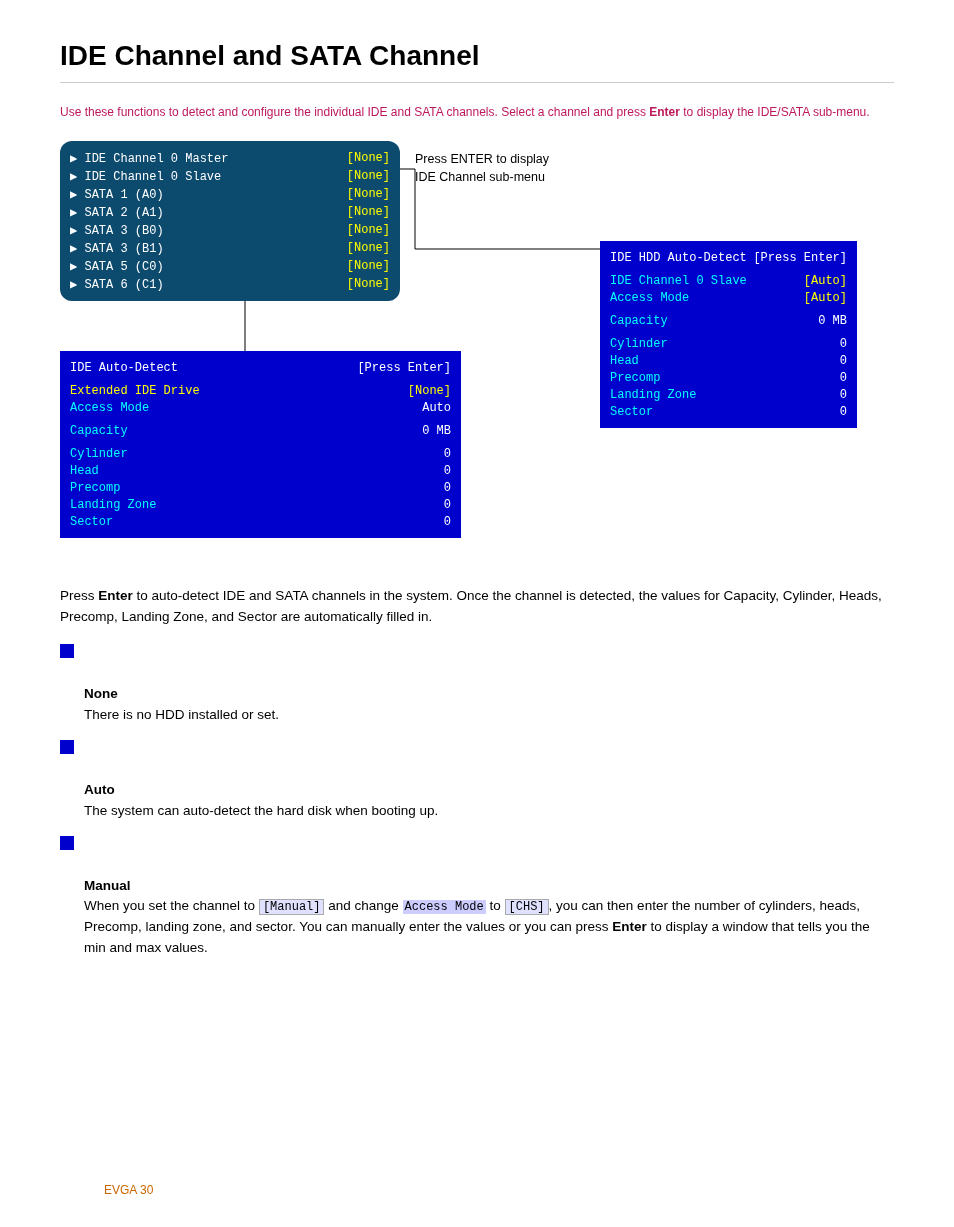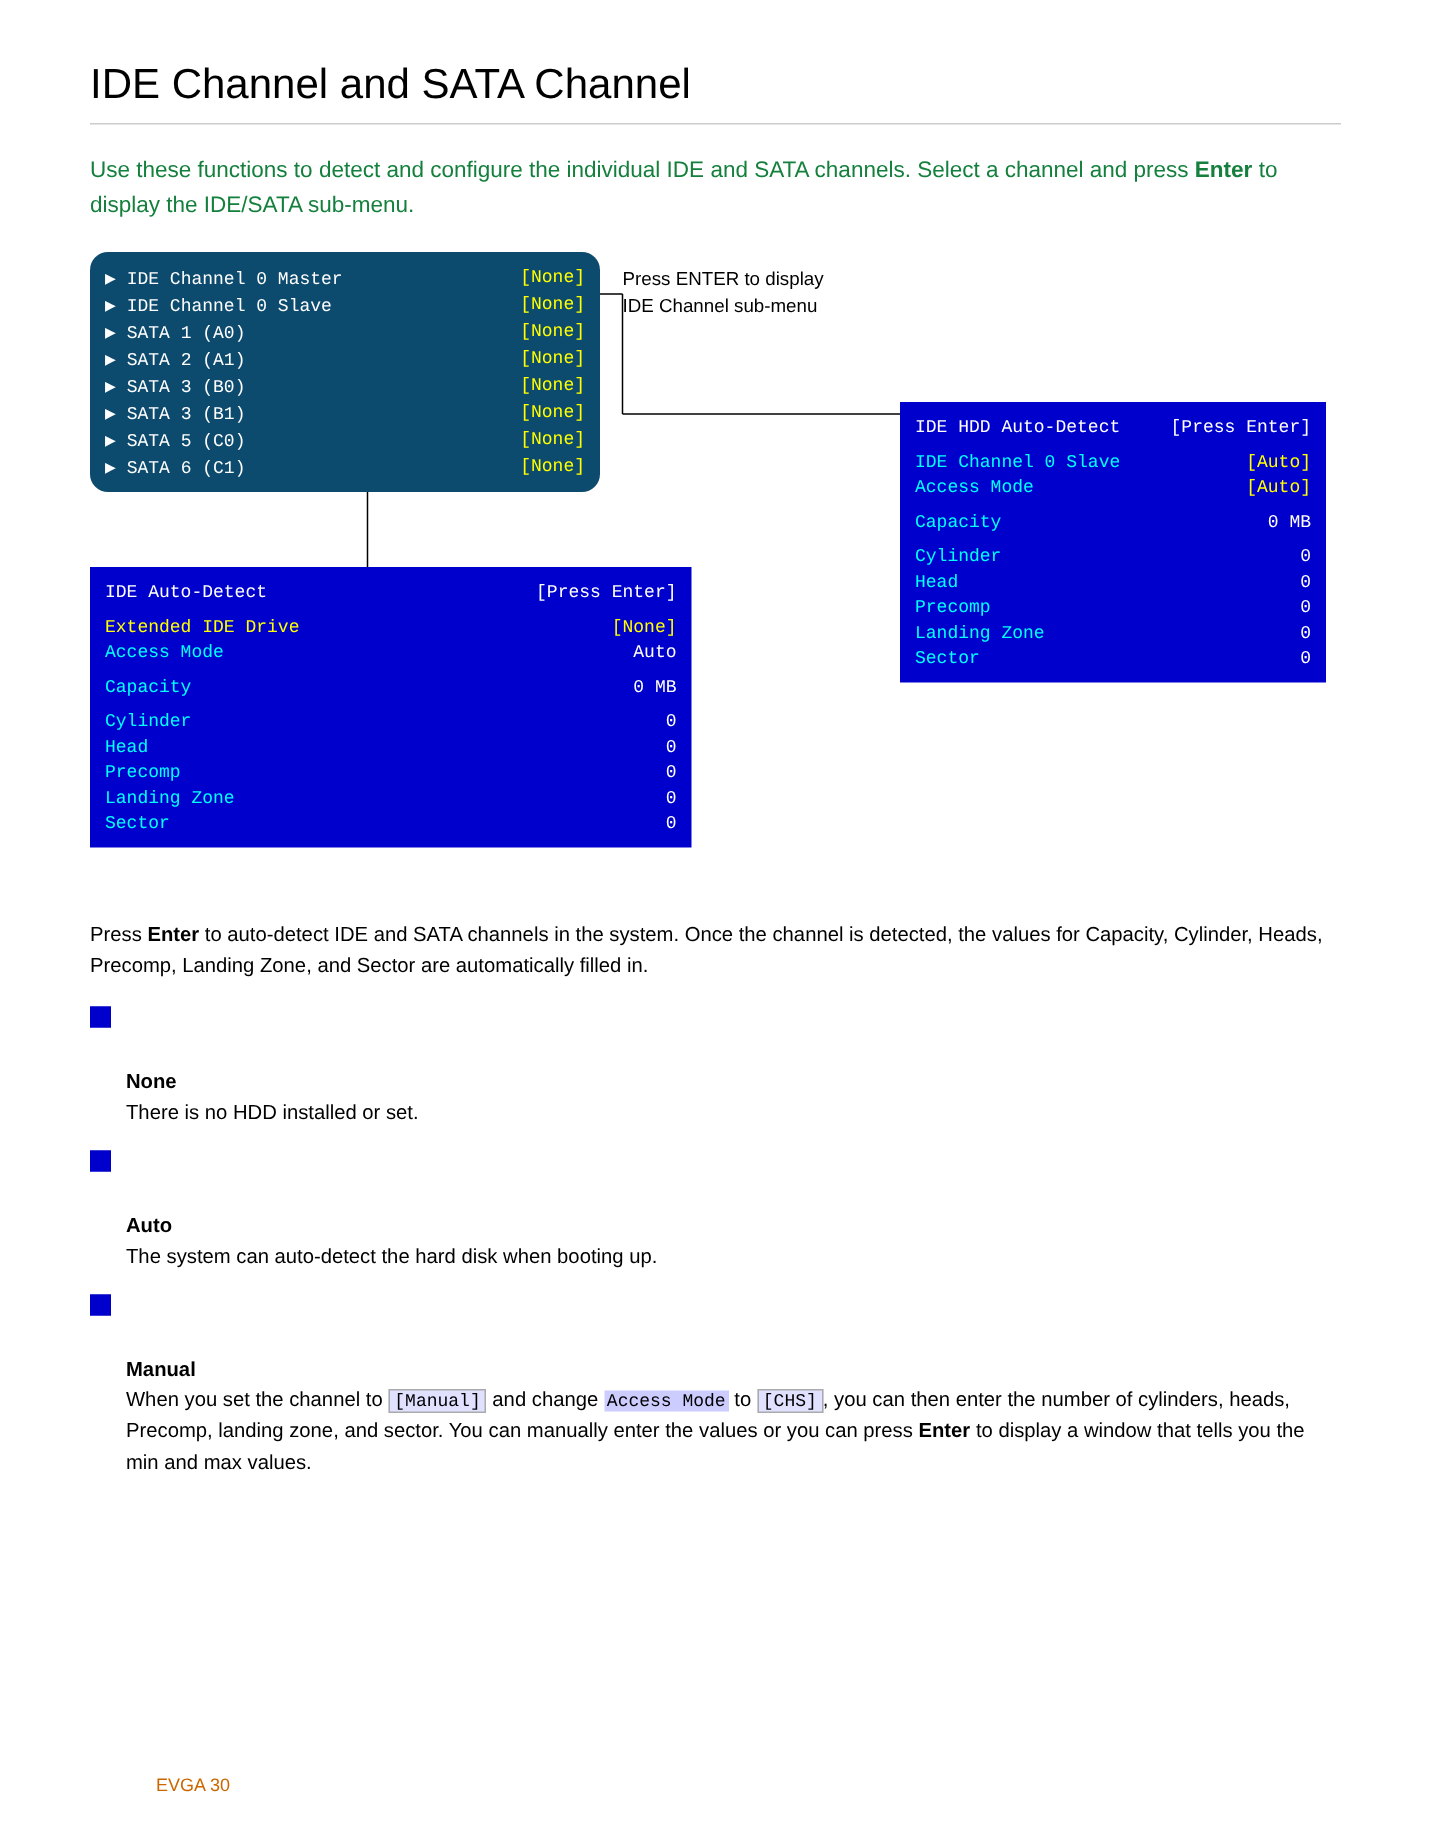--- a/index.html
+++ b/index.html
@@ -8,32 +8,32 @@
       font-family: Arial, Helvetica, sans-serif;
       font-size: 14px;
       color: #000;
       width: 954px;
       min-height: 1227px;
       padding: 40px 60px 60px 60px;
     }
 
     h1 {
       font-size: 28px;
-      font-weight: normal;
+      font-weight: bold;
       color: #000;
       margin-bottom: 20px;
       border-bottom: 1px solid #ccc;
       padding-bottom: 10px;
     }
 
     .intro-text {
-      font-size: 15px;
+      font-size: 12px;
       line-height: 1.5;
       margin-bottom: 20px;
-      color: #15803d;
+      color: #be185d;
     }
 
     .intro-text strong {
       font-weight: bold;
     }
 
     .bios-main {
       background: #0c4a6e;
       color: #fff;
       font-family: 'Courier New', Courier, monospace;
@@ -267,21 +267,21 @@
     <div class="bios-row">
       <span style="color:#00ffff;">Landing Zone</span>
       <span style="color:#fff;">0</span>
     </div>
     <div class="bios-row">
       <span style="color:#00ffff;">Sector</span>
       <span style="color:#fff;">0</span>
     </div>
   </div>
 
-  <div class="screen-ide" style="background:#0000cc;color:#fff;font-family:'Courier New',Courier,monospace;font-size:12px;padding:8px 10px;width:284px;text-align:center;">
+  <div class="screen-ide" style="background:#0000cc;color:#fff;font-family:'Courier New',Courier,monospace;font-size:12px;padding:8px 10px;width:257px;text-align:center;">
     <div class="bios-row">
       <span>IDE HDD Auto-Detect</span>
       <span style="color:#fff;">[Press Enter]</span>
     </div>
     <div class="separator"></div>
     <div class="bios-row">
       <span style="color:#00ffff;">IDE Channel 0 Slave</span>
       <span class="lval">[Auto]</span>
     </div>
     <div class="bios-row">

